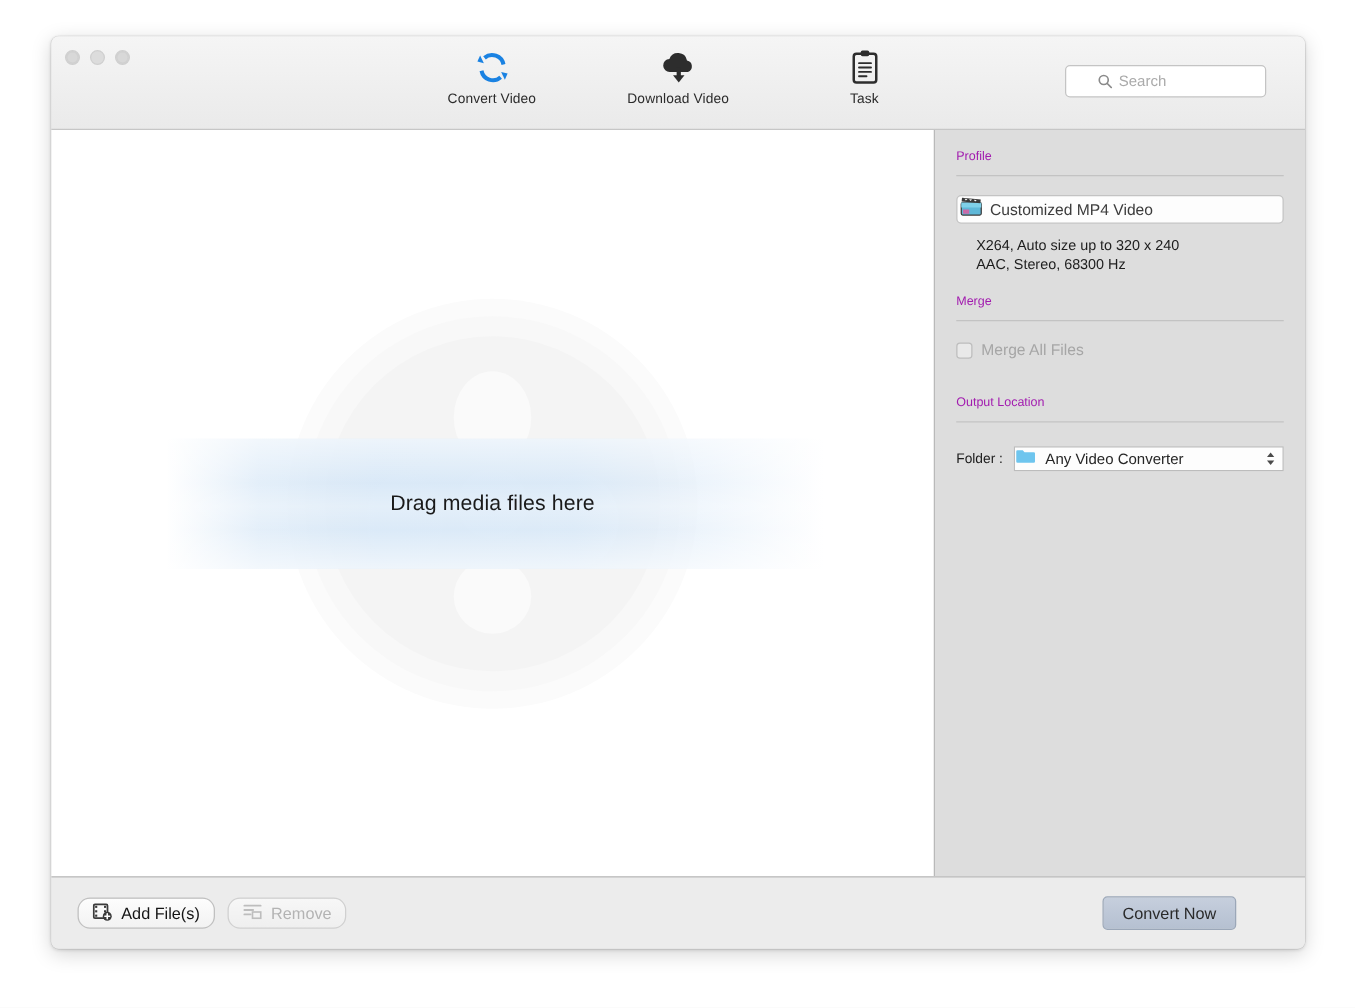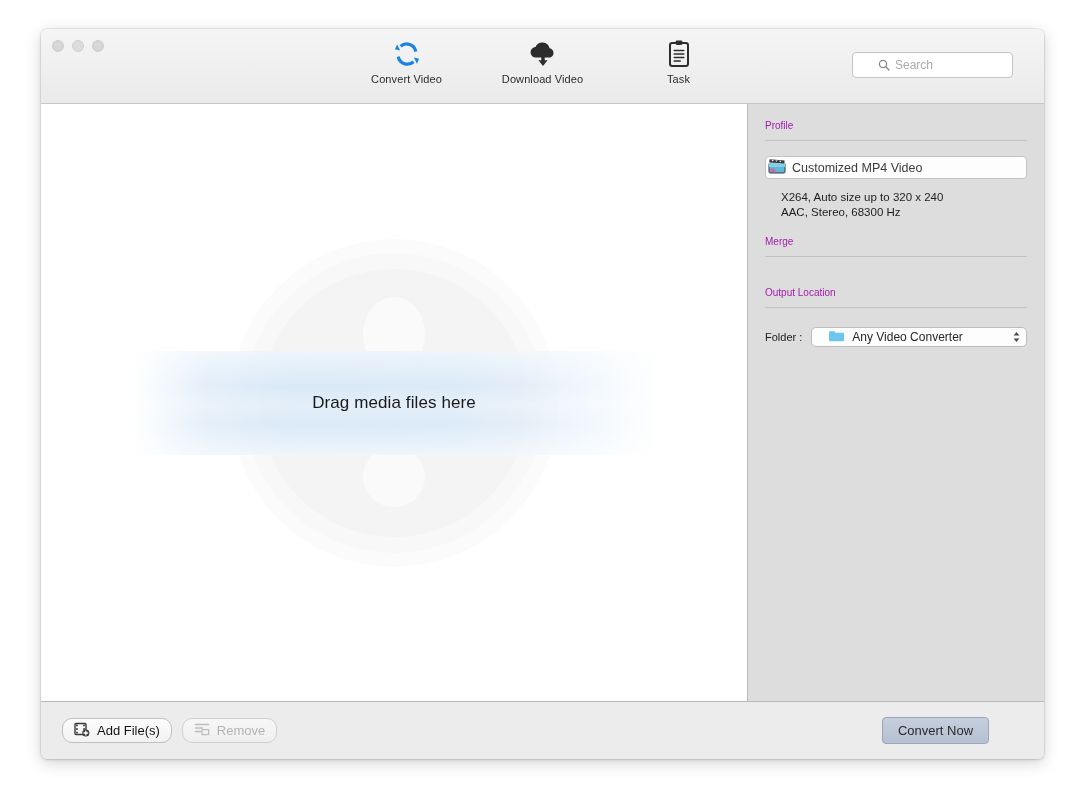--- a/index.html
+++ b/index.html
@@ -67,21 +67,21 @@
     border: 1px solid #cdcdcd;
     opacity: .75;
   }
   .light.mid .glyph { border-color: transparent; }
 
   .tool-items {
     position: absolute;
     left: 0; right: 0; top: 9px;
     display: flex;
     justify-content: center;
-    gap: 32px;
+    gap: 45px;
   }
   .tool-item {
     width: 104px;
     display: flex;
     flex-direction: column;
     align-items: center;
     gap: 3px;
     cursor: default;
   }
   .tool-item .ticon { height: 32px; display: flex; align-items: center; justify-content: center; }
@@ -267,24 +267,24 @@
   }
   .folder-label {
     font-size: 11px;
     color: #1b1b1b;
   }
   .folder-pop {
     flex: 1 1 auto;
     height: 20px;
     background: #fdfdfd;
     border: 1px solid #bcbcbc;
-    border-radius: 5px;
-    display: flex;
-    align-items: center;
-    padding: 0 16px;
+    border-radius: 0;
+    display: flex;
+    align-items: center;
+    padding: 0 0;
     gap: 7px;
     position: relative;
   }
   .folder-pop .fname {
     font-size: 12px;
     color: #262626;
   }
   .folder-pop .chev {
     position: absolute;
     right: 5px;
@@ -448,20 +448,24 @@
         </div>
 
         <div class="profile-meta">
           <div>X264, Auto size up to 320 x 240</div>
           <div>AAC, Stereo, 68300 Hz</div>
         </div>
 
         <div class="sec-title">Merge</div>
         <div class="sec-rule"></div>
 
+        <div class="merge-row">
+          <span class="checkbox"></span>
+          <span class="merge-label">Merge All Files</span>
+        </div>
 
         <div class="sec-title sec-output">Output Location</div>
         <div class="sec-rule"></div>
 
         <div class="folder-row">
           <span class="folder-label">Folder :</span>
           <span class="folder-pop">
             <span>
               <svg width="17" height="13" viewBox="0 0 17 13">
                 <path d="M1 3.2a1 1 0 0 1 1-1h4.2l1.4 1.6H15a1 1 0 0 1 1 1v6.4a1 1 0 0 1-1 1H2a1 1 0 0 1-1-1z" fill="#6ec5ee"></path>

